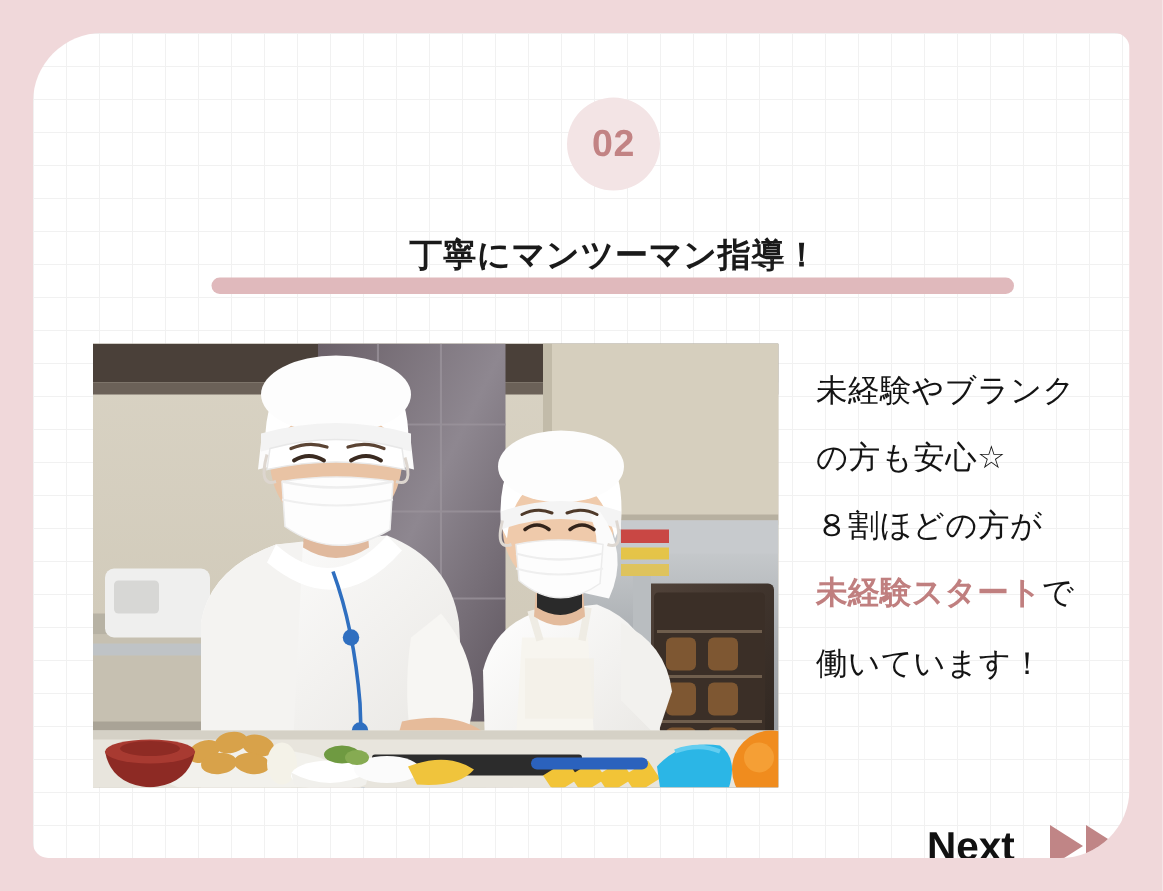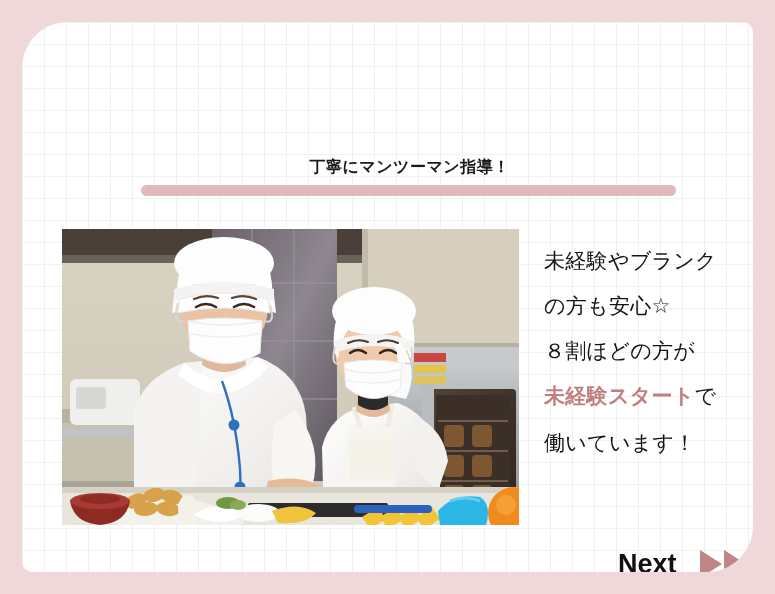--- a/index.html
+++ b/index.html
@@ -67,21 +67,21 @@
   
   #headline-wrap {
     position: absolute;
     left: 0;
     top: 136px;
     width: 775px;
     text-align: center;
   }
   #headline {
     display: inline-block;
-    font-size: 16px;
+    font-size: 22px;
     font-weight: bold;
     color: #1a1a1a;
     letter-spacing: 0.5px;
     line-height: 1.1;
     white-space: nowrap;
   }
   #headline-bar {
     position: absolute;
     left: 119px;
     top: 163px;
@@ -147,20 +147,23 @@
     border-left: 22px solid #c08586;
   }
 </style>
 </head>
 <body>
 
 <div id="slide">
 
   <div id="panel" class="rounded">
 
+    <div id="badge">
+      <span class="num">02</span>
+    </div>
 
     <div id="headline-wrap">
       <span id="headline">丁寧にマンツーマン指導！</span>
     </div>
     <div id="headline-bar"></div>
 
     <div id="photo">
       <svg width="457" height="296" viewBox="0 0 457 296" xmlns="http://www.w3.org/2000/svg">
         <defs>
           <linearGradient id="wallG" x1="0" y1="0" x2="0" y2="1">

